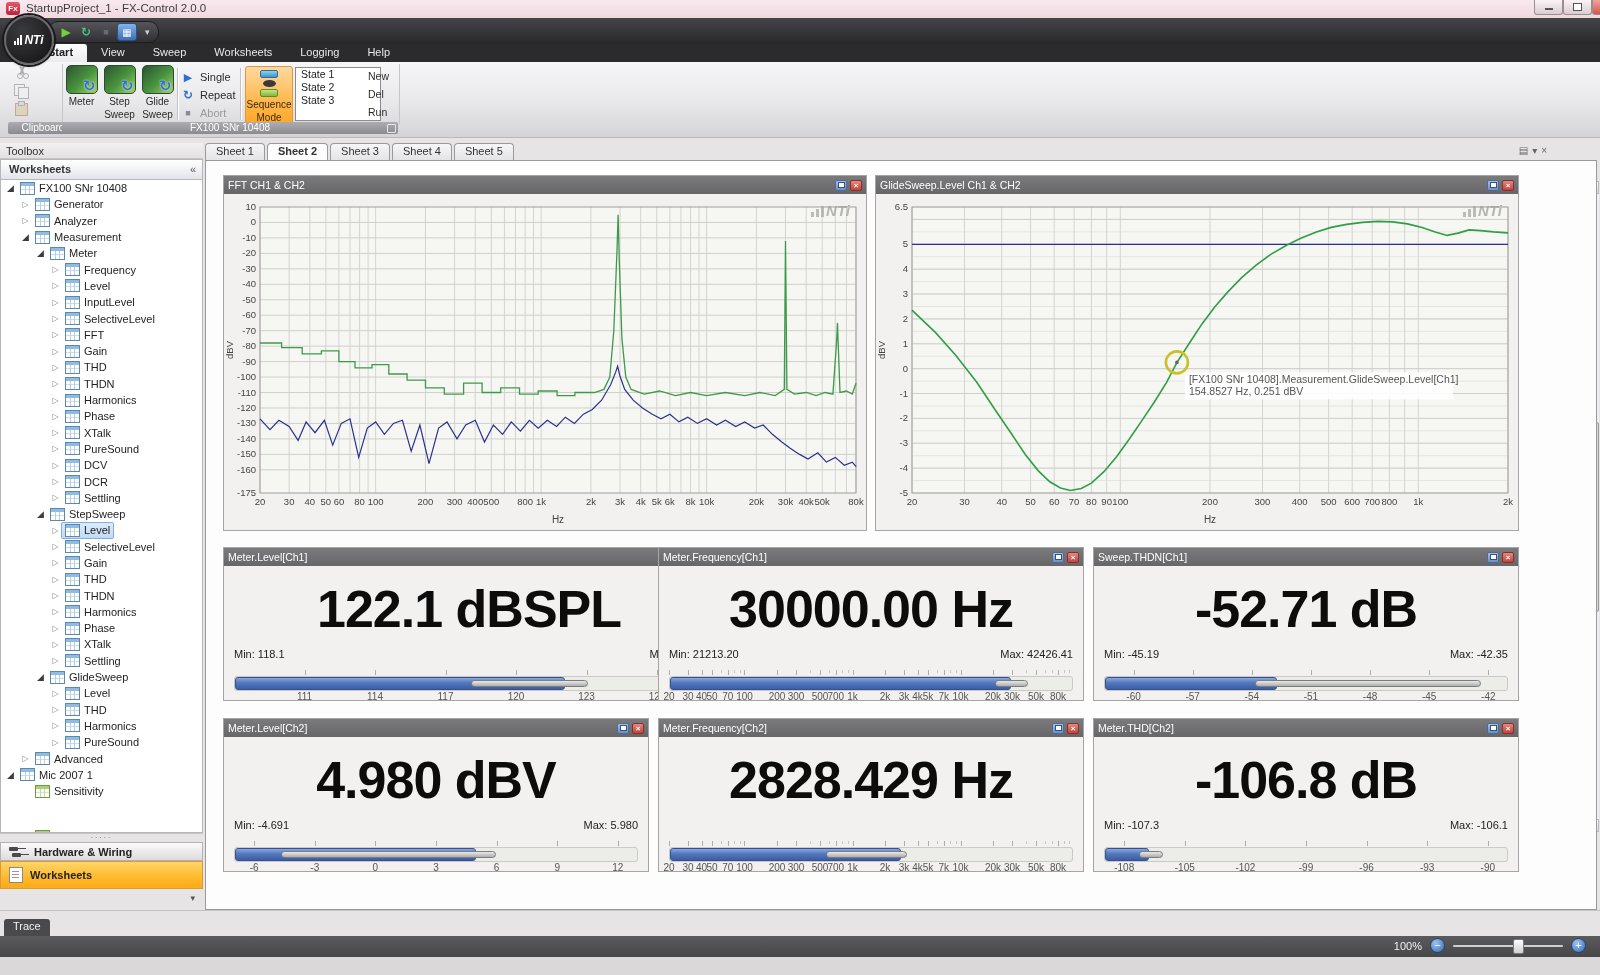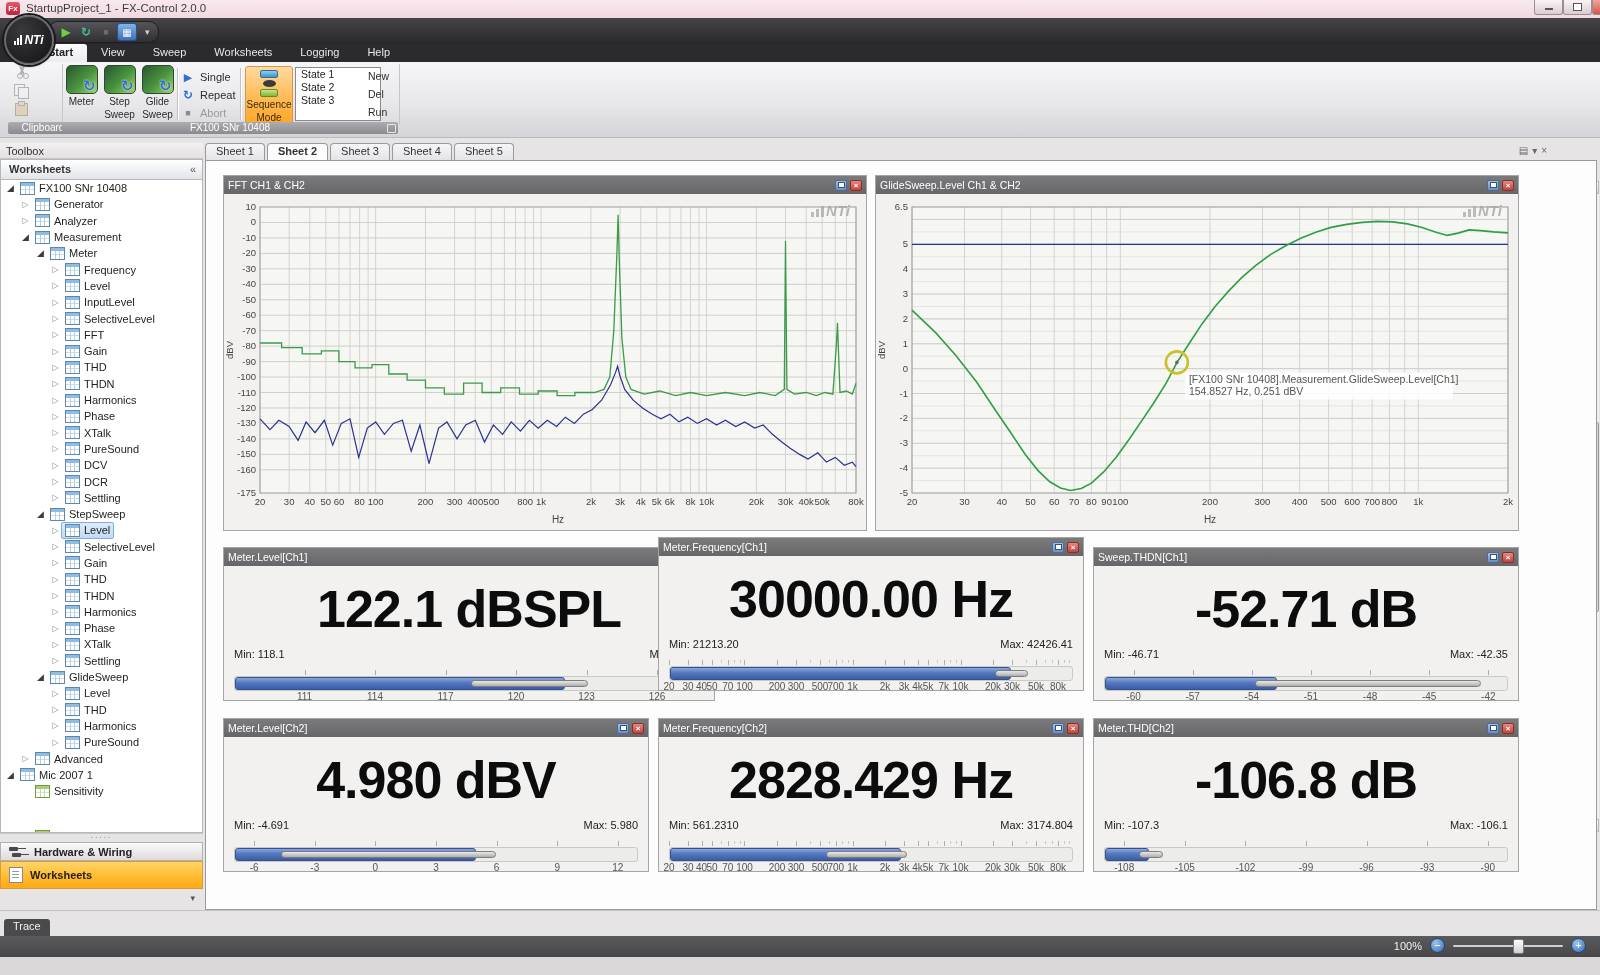--- a/index.html
+++ b/index.html
@@ -881,21 +881,21 @@
               <b style="left: 15%;">111</b>
               <b style="left: 30%;">114</b>
               <b style="left: 45%;">117</b>
               <b style="left: 60%;">120</b>
               <b style="left: 75%;">123</b>
               <b style="left: 90%;">126</b>
             </div>
           </div>
         </div>
       </div>
-    <div class="panel" id="meter1" style="left:452px;top:376px;width:426px;height:154px">
+    <div class="panel" id="meter1" style="left:452px;top:386px;width:426px;height:154px">
         <div class="panel-h">
           <span class="ph-t">Meter.Frequency[Ch1]</span>
           <span class="ph-btns">
             <span class="phb prop">
               <i></i>
             </span>
             <span class="phb close">×</span>
           </span>
         </div>
         <div style="position: absolute; inset: 18px 0px 0px;">
@@ -996,21 +996,21 @@
           <span class="ph-t">Sweep.THDN[Ch1]</span>
           <span class="ph-btns">
             <span class="phb prop">
               <i></i>
             </span>
             <span class="phb close">×</span>
           </span>
         </div>
         <div style="position: absolute; inset: 18px 0px 0px;">
           <div class="m-val">-52.71 dB</div>
-          <div class="m-minmax"><span>Min: -46.71</span><span class="mx">Max: -42.35</span></div>
+          <div class="m-minmax"><span>Min: -45.19</span><span class="mx">Max: -42.35</span></div>
           <div class="mscale">
             <div class="mticks">
               <i style="left: 7.31707%; height: 5px;"></i>
               <i style="left: 21.9512%; height: 5px;"></i>
               <i style="left: 36.5854%; height: 5px;"></i>
               <i style="left: 51.2195%; height: 5px;"></i>
               <i style="left: 65.8537%; height: 5px;"></i>
               <i style="left: 80.4878%; height: 5px;"></i>
               <i style="left: 95.122%; height: 5px;"></i>
             </div>
@@ -1074,21 +1074,20 @@
           <span class="ph-t">Meter.Frequency[Ch2]</span>
           <span class="ph-btns">
             <span class="phb prop">
               <i></i>
             </span>
             <span class="phb close">×</span>
           </span>
         </div>
         <div style="position: absolute; inset: 18px 0px 0px;">
           <div class="m-val">2828.429 Hz</div>
-          <div class="m-minmax"><span>Min: 561.2310</span><span class="mx">Max: 3174.804</span></div>
           <div class="mscale">
             <div class="mticks">
               <i style="left: 0%; height: 3px; background: rgb(198, 198, 195);"></i>
               <i style="left: 4.70787%; height: 3px; background: rgb(198, 198, 195);"></i>
               <i style="left: 8.04815%; height: 3px; background: rgb(198, 198, 195);"></i>
               <i style="left: 10.6391%; height: 3px; background: rgb(198, 198, 195);"></i>
               <i style="left: 12.756%; height: 3px; background: rgb(198, 198, 195);"></i>
               <i style="left: 14.5459%; height: 3px; background: rgb(198, 198, 195);"></i>
               <i style="left: 16.0963%; height: 3px; background: rgb(198, 198, 195);"></i>
               <i style="left: 17.4639%; height: 3px; background: rgb(198, 198, 195);"></i>

